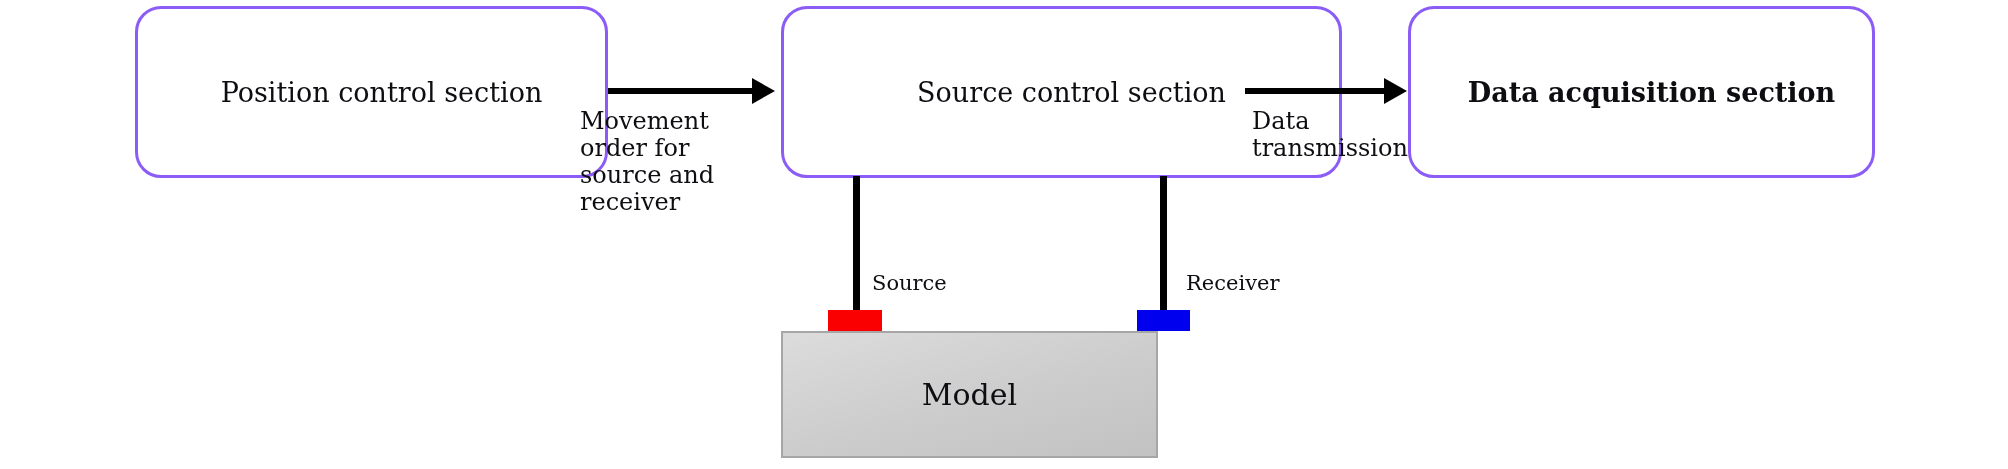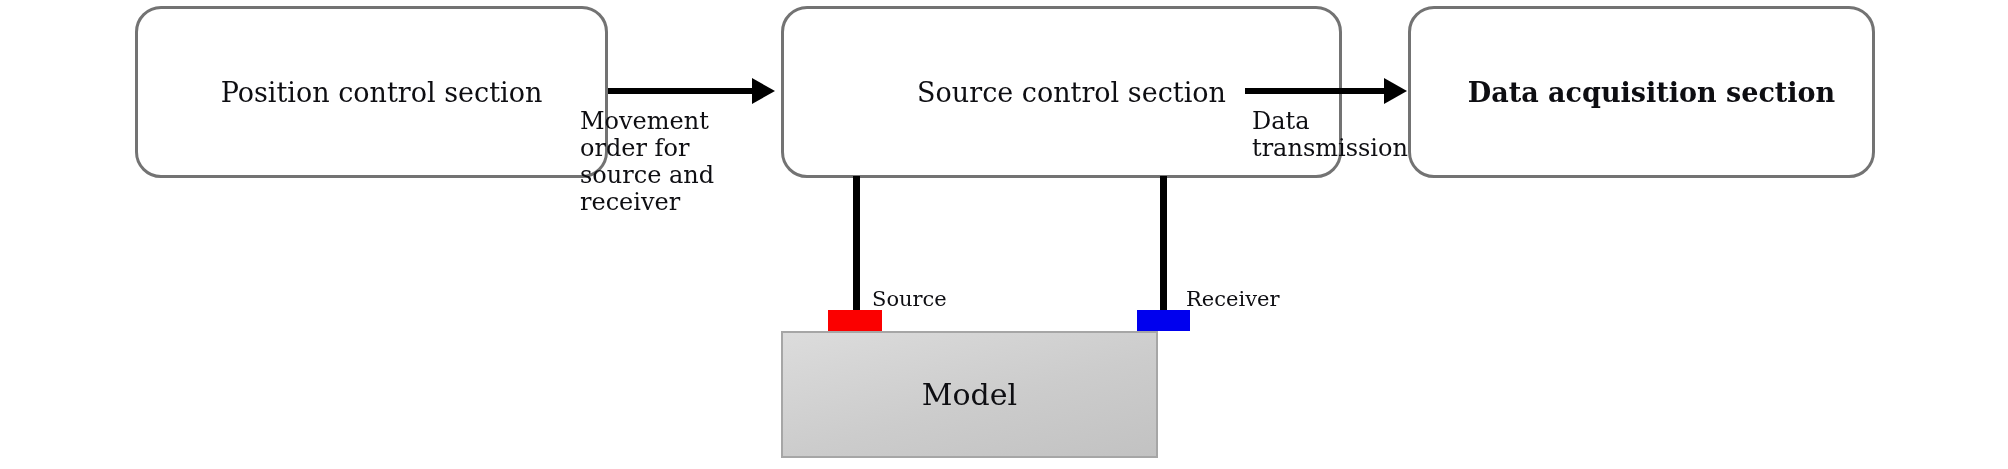--- a/index.html
+++ b/index.html
@@ -10,21 +10,21 @@
     background: #ffffff;
     overflow: hidden;
     font-family: "DejaVu Serif", "Liberation Serif", serif;
     color: #0e0e12;
   }
   .node {
     position: absolute;
     top: 6px;
     height: 172px;
     box-sizing: border-box;
-    border: 3px solid #737373;
+    border: 3px solid #8b5cf6;
     border-radius: 26px;
     background: #ffffff;
     display: flex;
     align-items: center;
     justify-content: center;
     font-size: 27px;
     text-align: center;
     padding-left: 20px;
   }
   #node-position { left: 135px; width: 473px; }
@@ -80,21 +80,20 @@
   }
   #pad-source   { left: 828px; width: 54px; background: #fb0000; }
   #pad-receiver { left: 1137px; width: 53px; background: #0000ee; }
 
   .probe-label {
     position: absolute;
     top: 271px;
     font-size: 21px;
     line-height: 24px;
     white-space: nowrap;
-    margin-top: 16px;
   }
   #label-source   { left: 872px; }
   #label-receiver { left: 1186px; }
 
   .model {
     position: absolute;
     left: 781px;
     top: 331px;
     width: 377px;
     height: 127px;

